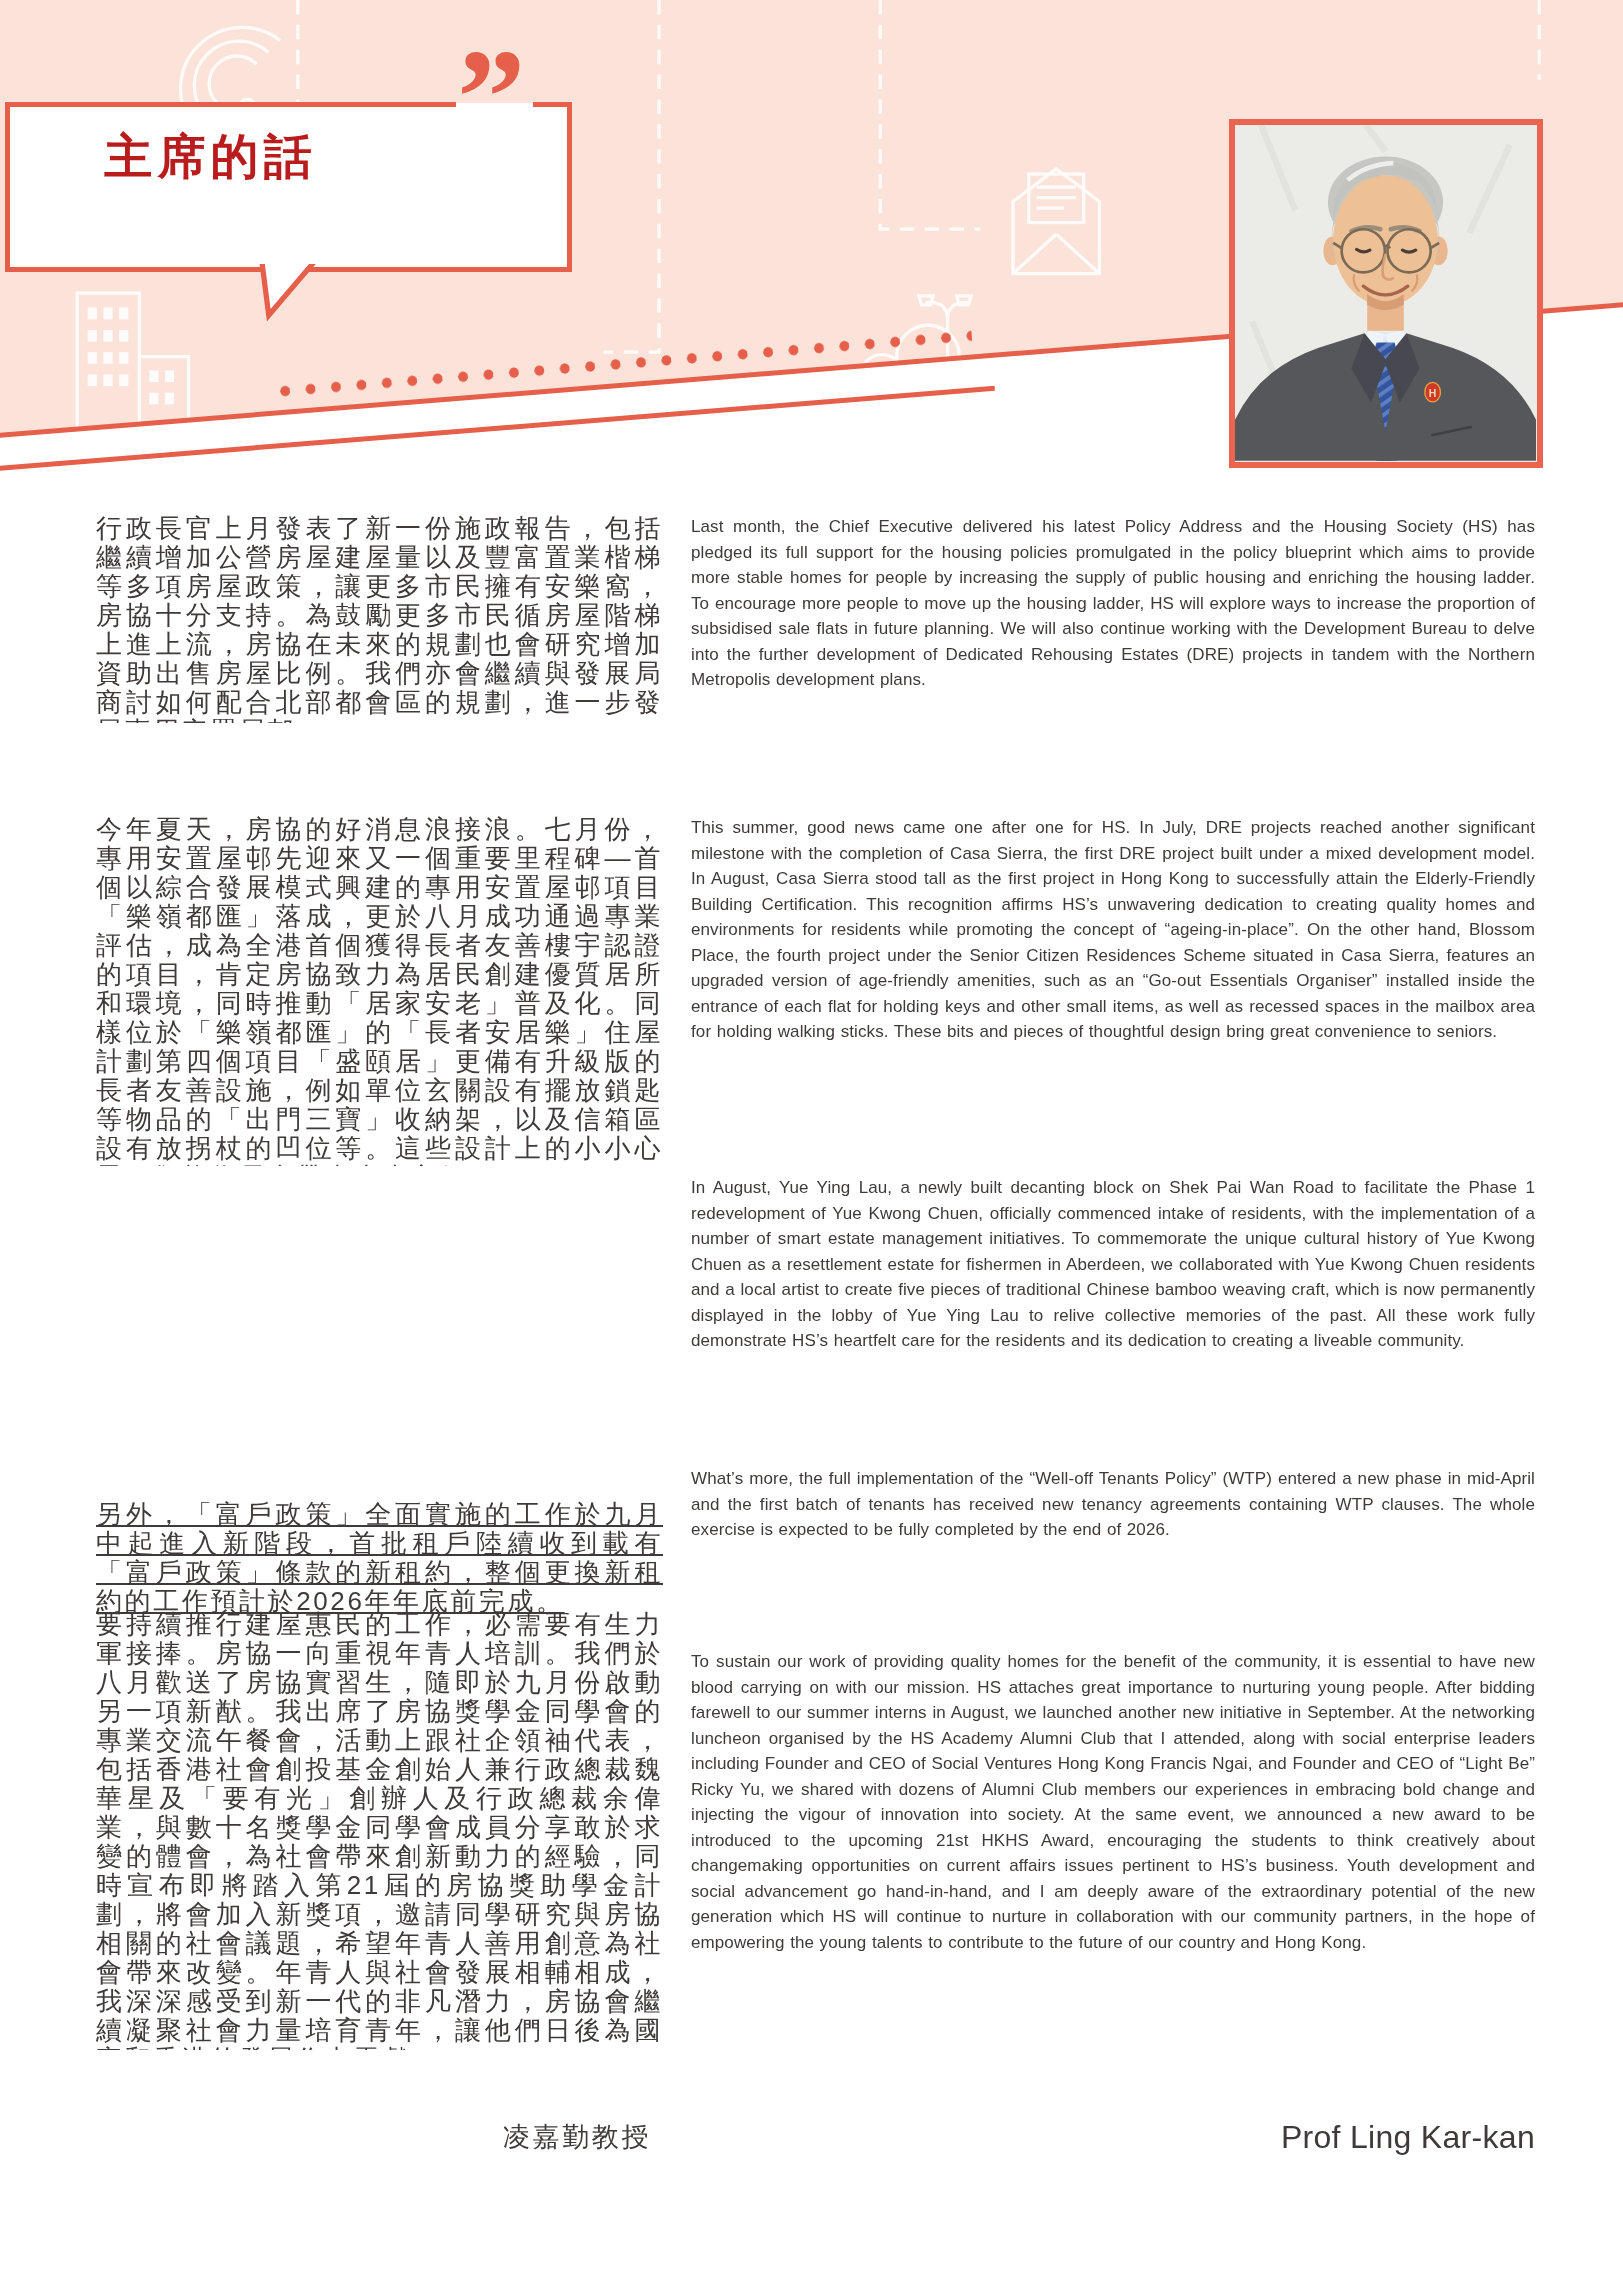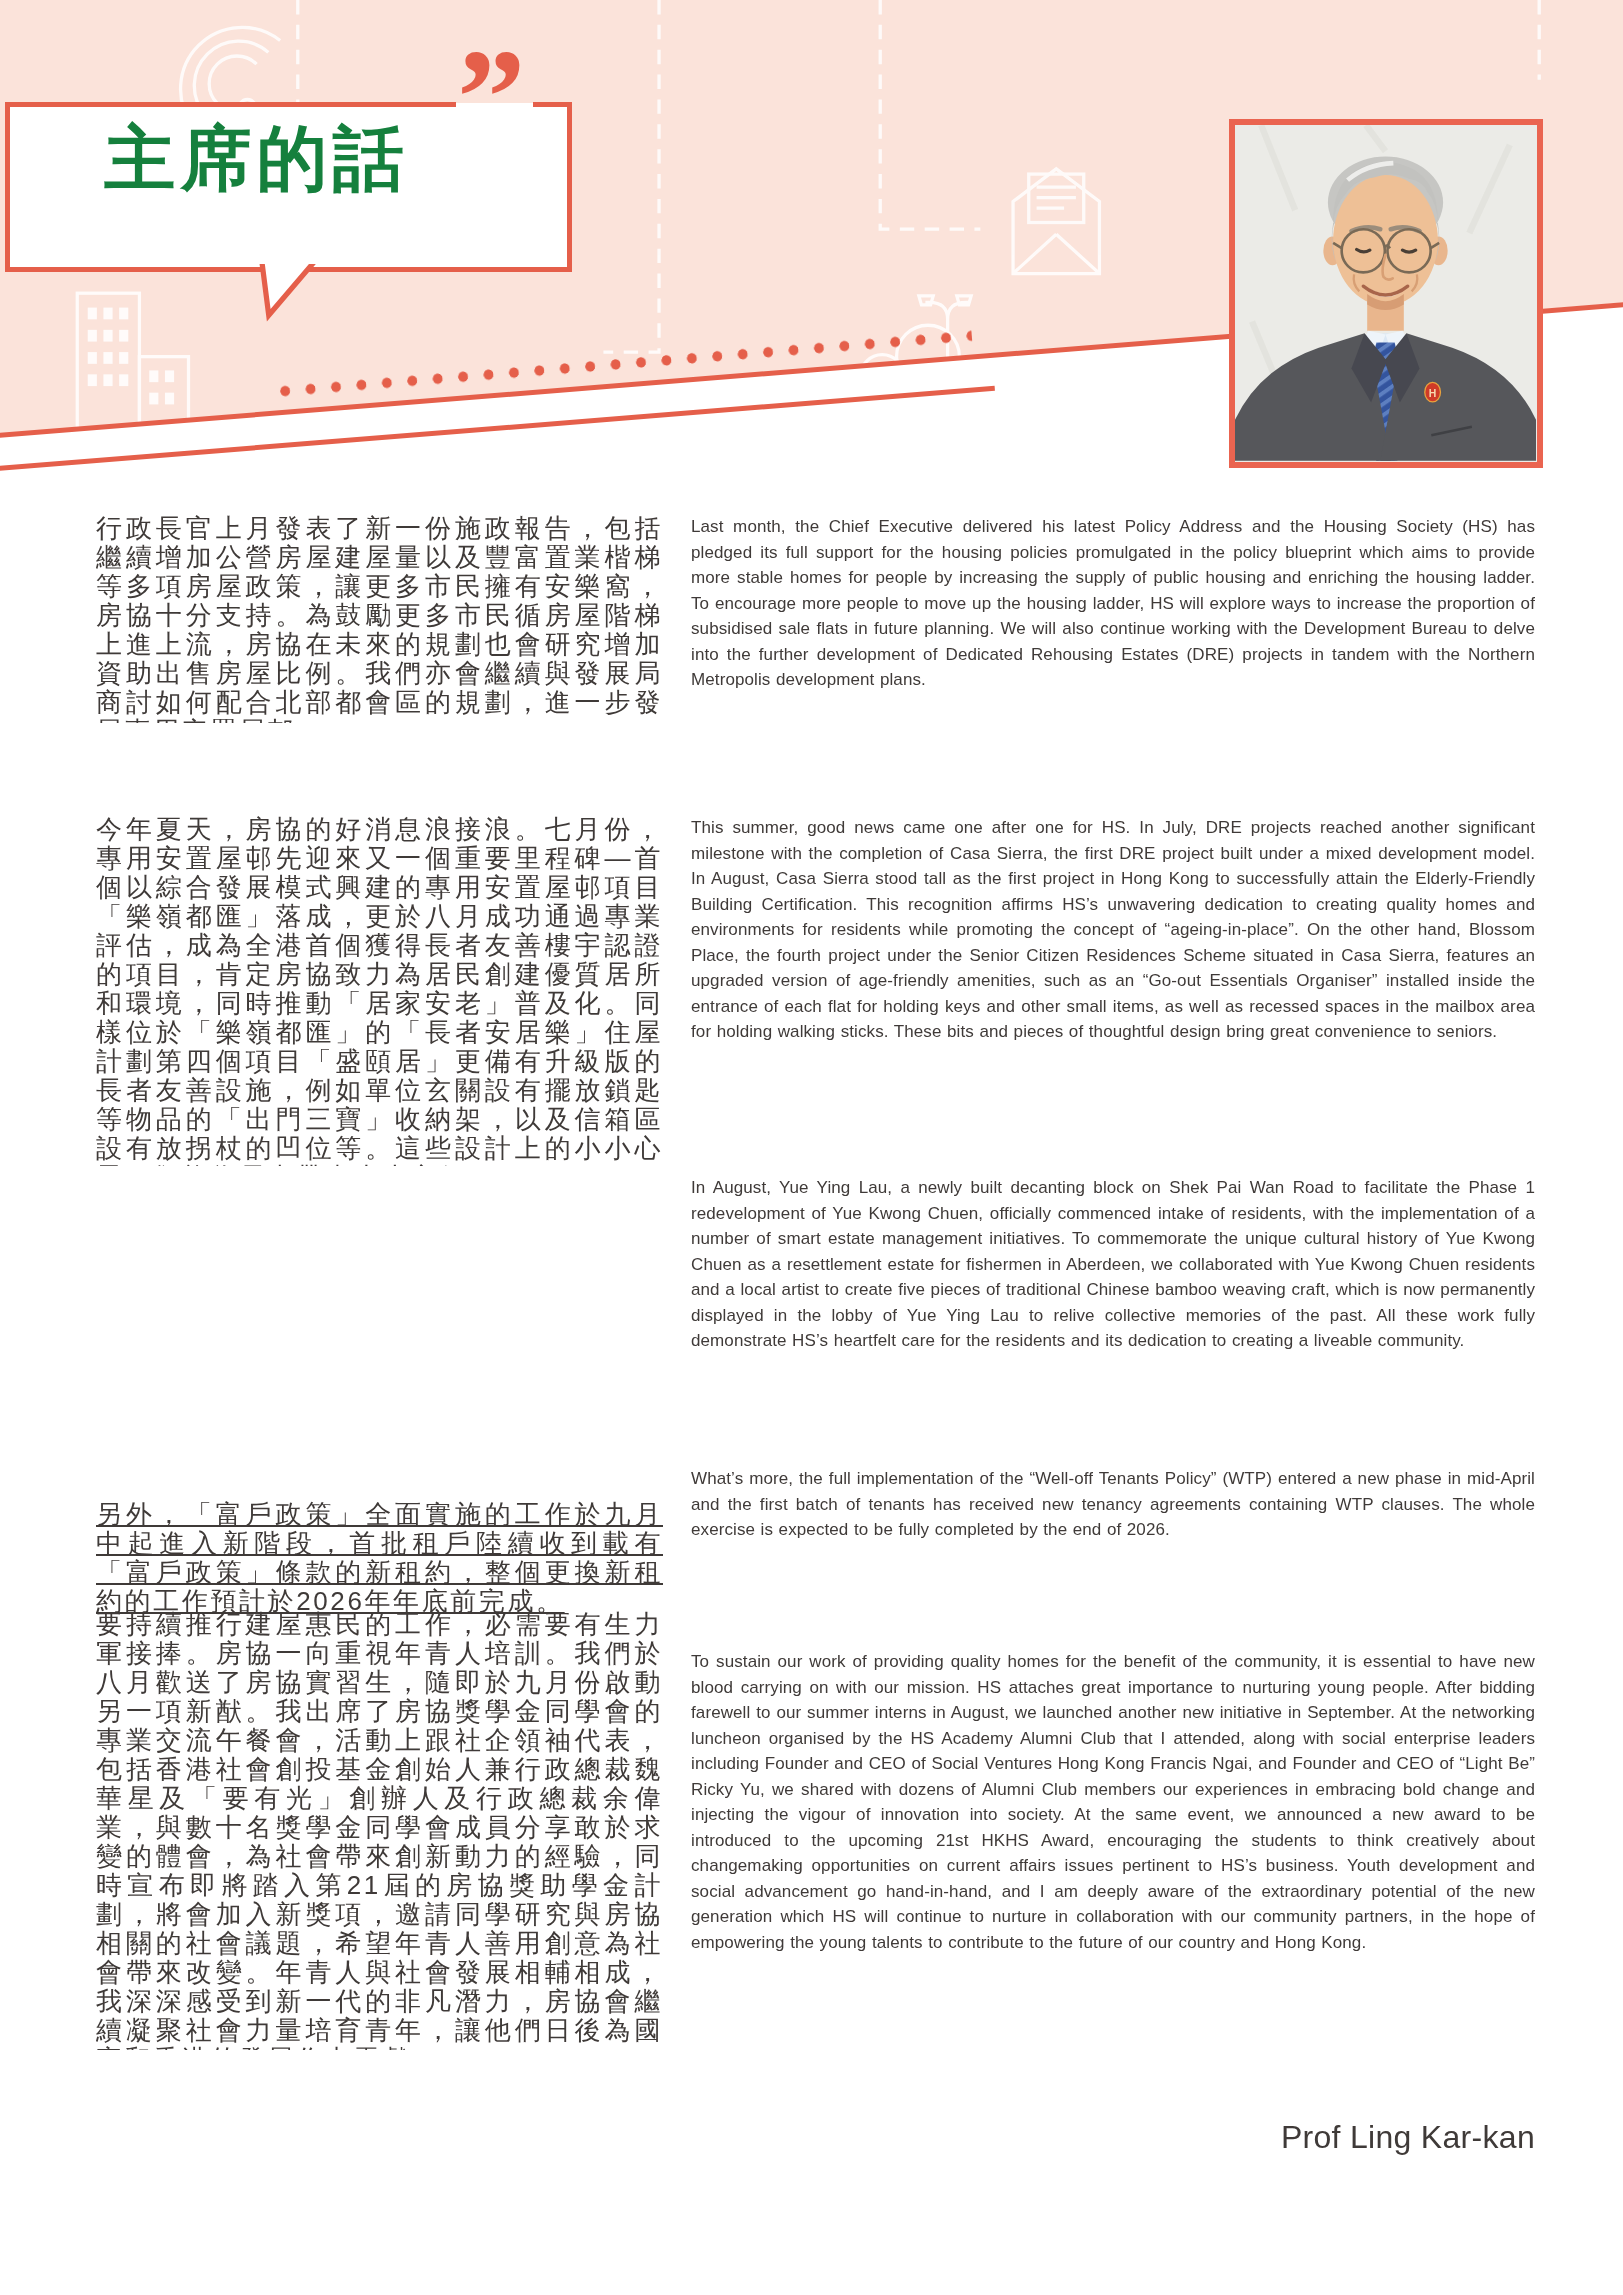--- a/index.html
+++ b/index.html
@@ -13,21 +13,21 @@
   .edge-line{position:absolute;height:5.2px;background:#e55f4a;transform-origin:left center;z-index:3;}
   .line-a{left:-3.3px;top:433px;width:1636px;transform:rotate(-4.6deg);}
   .line-b{left:-3.3px;top:466px;width:1001px;transform:rotate(-4.6deg);}
   .dots{position:absolute;left:280px;top:386px;width:694px;height:10.5px;transform:rotate(-4.6deg);
         transform-origin:left center;z-index:3;
         background-image:radial-gradient(circle at 5.2px 5.2px,#e55f4a 4.6px,rgba(0,0,0,0) 5.2px);
         background-size:25.5px 10.5px;background-repeat:repeat-x;}
 
   .bubble{position:absolute;left:5.2px;top:102px;width:567px;height:170px;background:#ffffff;
         border:5.2px solid #e55f4a;box-sizing:border-box;z-index:5;}
-  .title-zh{position:absolute;left:94px;top:16px;font-size:71px;font-weight:700;color:#15803d;
+  .title-zh{position:absolute;left:94px;top:26px;font-size:48px;font-weight:700;color:#b91c1c;
         letter-spacing:5.2px;line-height:1;}
   .title-en{position:absolute;left:94px;top:96px;font-size:42px;font-weight:700;color:#e8614b;
         letter-spacing:-0.7px;line-height:1;}
   .tail{position:absolute;left:253px;top:264px;width:80px;height:58px;overflow:hidden;z-index:6;}
   .qmask-pink{position:absolute;left:456px;top:97px;width:77px;height:6.5px;background:#fbe3da;z-index:6;}
   .qmask-white{position:absolute;left:456px;top:103px;width:77px;height:7.9px;background:#ffffff;z-index:6;}
   .quote{position:absolute;left:457px;top:30px;width:79px;font-family:"Liberation Serif",serif;
         font-weight:700;font-size:137px;line-height:1;color:#e55f4a;z-index:7;}
 
   .photo{position:absolute;left:1229px;top:119px;width:314px;height:349px;box-sizing:border-box;
@@ -185,16 +185,17 @@
   <p class="para zp z2">今年夏天，房協的好消息浪接浪。七月份，專用安置屋邨先迎來又一個重要里程碑—首個以綜合發展模式興建的專用安置屋邨項目「樂嶺都匯」落成，更於八月成功通過專業評估，成為全港首個獲得長者友善樓宇認證的項目，肯定房協致力為居民創建優質居所和環境，同時推動「居家安老」普及化。同樣位於「樂嶺都匯」的「長者安居樂」住屋計劃第四個項目「盛頤居」更備有升級版的長者友善設施，例如單位玄關設有擺放鎖匙等物品的「出門三寶」收納架，以及信箱區設有放拐杖的凹位等。這些設計上的小小心思，卻能為長者帶來大大方便。</p>
   <p class="para zp z4">另外，「富戶政策」全面實施的工作於九月中起進入新階段，首批租戶陸續收到載有「富戶政策」條款的新租約，整個更換新租約的工作預計於2026年年底前完成。</p>
   <p class="para zp z5">要持續推行建屋惠民的工作，必需要有生力軍接捧。房協一向重視年青人培訓。我們於八月歡送了房協實習生，隨即於九月份啟動另一項新猷。我出席了房協獎學金同學會的專業交流午餐會，活動上跟社企領袖代表，包括香港社會創投基金創始人兼行政總裁魏華星及「要有光」創辦人及行政總裁余偉業，與數十名獎學金同學會成員分享敢於求變的體會，為社會帶來創新動力的經驗，同時宣布即將踏入第21屆的房協獎助學金計劃，將會加入新獎項，邀請同學研究與房協相關的社會議題，希望年青人善用創意為社會帶來改變。年青人與社會發展相輔相成，我深深感受到新一代的非凡潛力，房協會繼續凝聚社會力量培育青年，讓他們日後為國家和香港的發展作出貢獻。</p>
 
   <p class="para ep e1">Last month, the Chief Executive delivered his latest Policy Address and the Housing Society (HS) has pledged its full support for the housing policies promulgated in the policy blueprint which aims to provide more stable homes for people by increasing the supply of public housing and enriching the housing ladder. To encourage more people to move up the housing ladder, HS will explore ways to increase the proportion of subsidised sale flats in future planning. We will also continue working with the Development Bureau to delve into the further development of Dedicated Rehousing Estates (DRE) projects in tandem with the Northern Metropolis development plans.</p>
   <p class="para ep e2">This summer, good news came one after one for HS. In July, DRE projects reached another significant milestone with the completion of Casa Sierra, the first DRE project built under a mixed development model. In August, Casa Sierra stood tall as the first project in Hong Kong to successfully attain the Elderly-Friendly Building Certification. This recognition affirms HS’s unwavering dedication to creating quality homes and environments for residents while promoting the concept of “ageing-in-place”. On the other hand, Blossom Place, the fourth project under the Senior Citizen Residences Scheme situated in Casa Sierra, features an upgraded version of age-friendly amenities, such as an “Go-out Essentials Organiser” installed inside the entrance of each flat for holding keys and other small items, as well as recessed spaces in the mailbox area for holding walking sticks. These bits and pieces of thoughtful design bring great convenience to seniors.</p>
   <p class="para ep e3">In August, Yue Ying Lau, a newly built decanting block on Shek Pai Wan Road to facilitate the Phase 1 redevelopment of Yue Kwong Chuen, officially commenced intake of residents, with the implementation of a number of smart estate management initiatives. To commemorate the unique cultural history of Yue Kwong Chuen as a resettlement estate for fishermen in Aberdeen, we collaborated with Yue Kwong Chuen residents and a local artist to create five pieces of traditional Chinese bamboo weaving craft, which is now permanently displayed in the lobby of Yue Ying Lau to relive collective memories of the past. All these work fully demonstrate HS’s heartfelt care for the residents and its dedication to creating a liveable community.</p>
   <p class="para ep e4">What’s more, the full implementation of the “Well-off Tenants Policy” (WTP) entered a new phase in mid-April and the first batch of tenants has received new tenancy agreements containing WTP clauses. The whole exercise is expected to be fully completed by the end of 2026.</p>
   <p class="para ep e5">To sustain our work of providing quality homes for the benefit of the community, it is essential to have new blood carrying on with our mission. HS attaches great importance to nurturing young people. After bidding farewell to our summer interns in August, we launched another new initiative in September. At the networking luncheon organised by the HS Academy Alumni Club that I attended, along with social enterprise leaders including Founder and CEO of Social Ventures Hong Kong Francis Ngai, and Founder and CEO of “Light Be” Ricky Yu, we shared with dozens of Alumni Club members our experiences in embracing bold change and injecting the vigour of innovation into society. At the same event, we announced a new award to be introduced to the upcoming 21st HKHS Award, encouraging the students to think creatively about changemaking opportunities on current affairs issues pertinent to HS’s business. Youth development and social advancement go hand-in-hand, and I am deeply aware of the extraordinary potential of the new generation which HS will continue to nurture in collaboration with our community partners, in the hope of empowering the young talents to contribute to the future of our country and Hong Kong.</p>
 
+  <div class="sig sig-zh">凌嘉勤教授</div>
   <div class="sig sig-en">Prof Ling Kar-kan</div>
 
 </div>
 
 
 </body></html>

